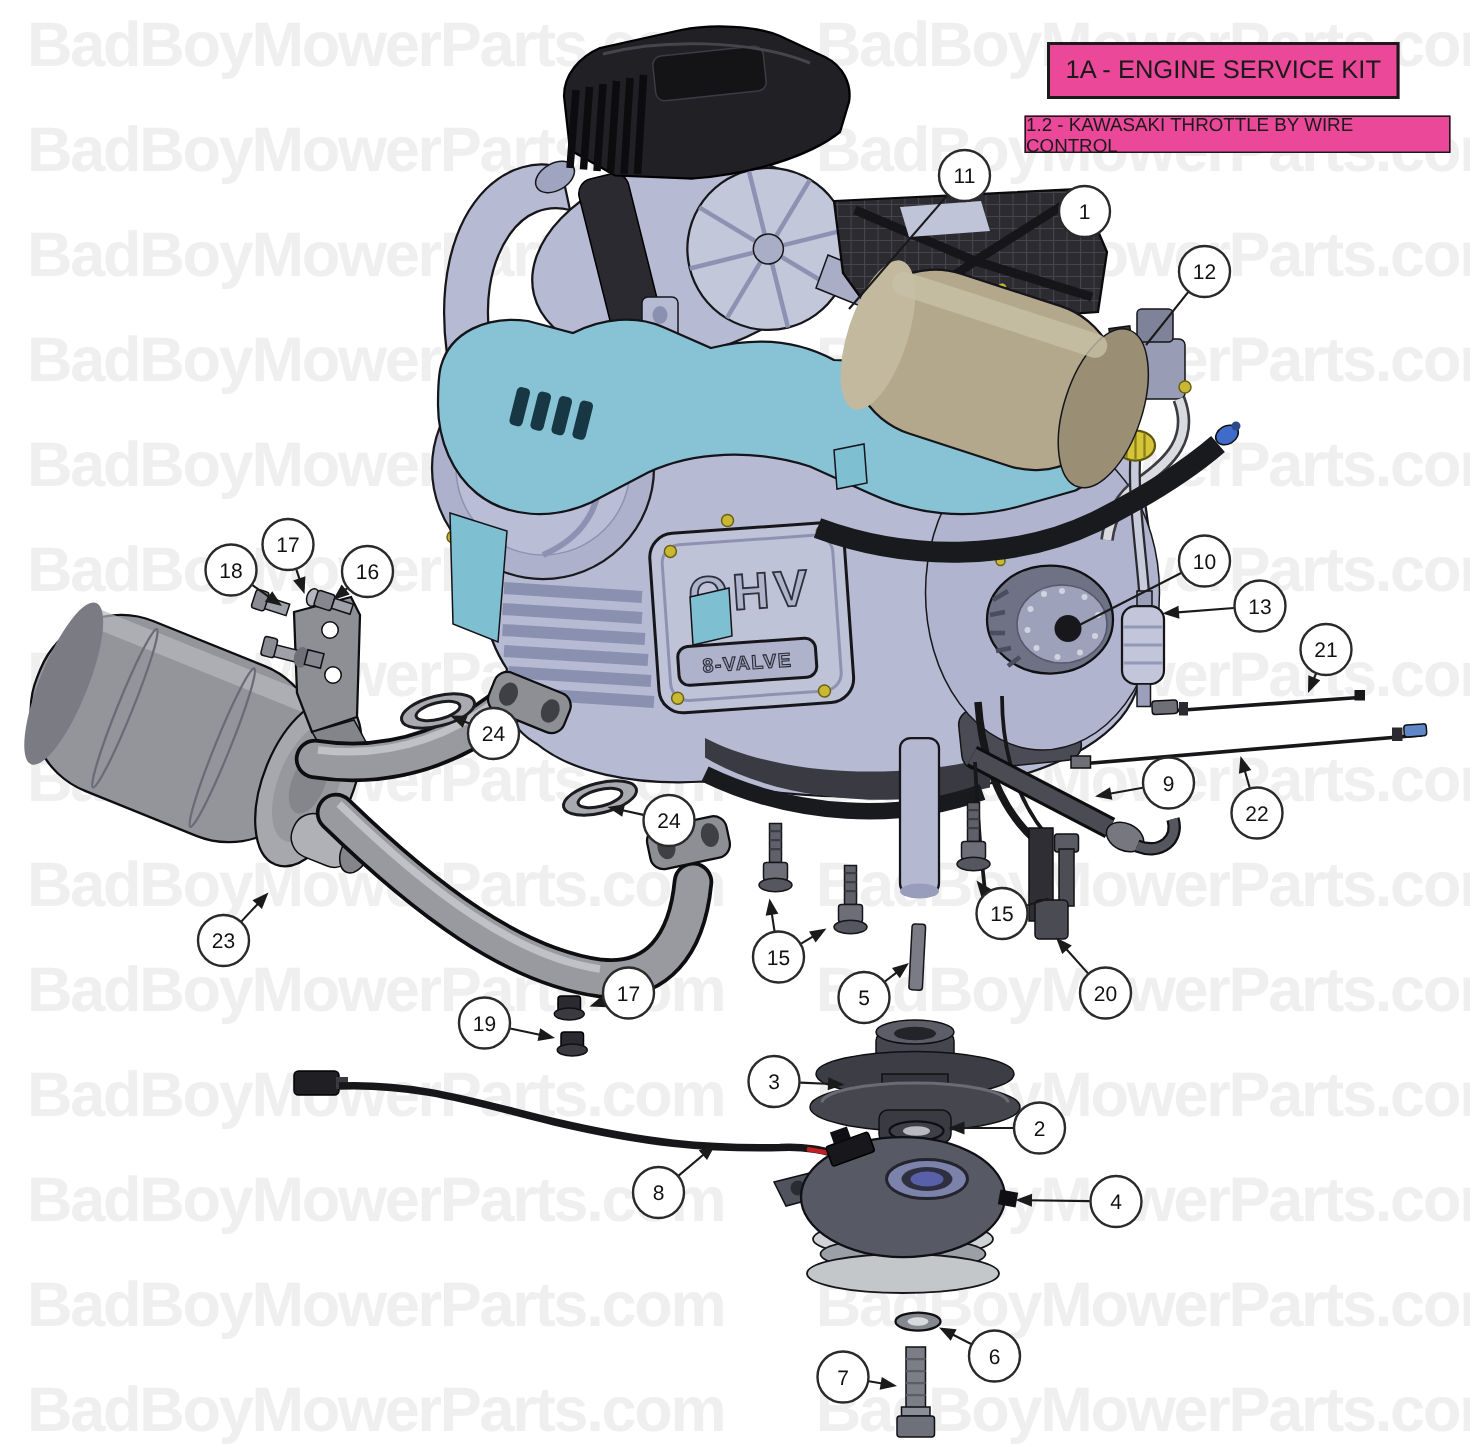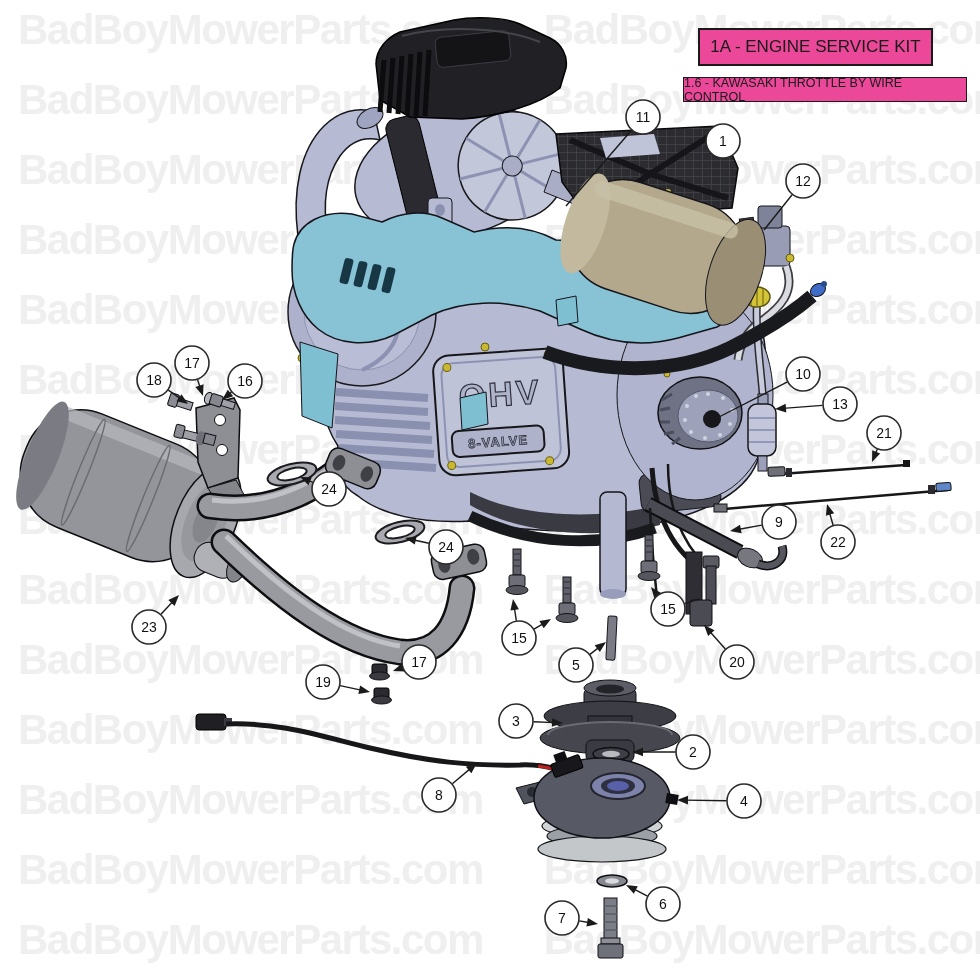--- a/index.html
+++ b/index.html
@@ -544,14 +544,14 @@
         <circle cx="562" cy="918" r="17" fill="#ffffff" stroke="#2a2a2a" stroke-width="1.6"></circle>
         <text x="562" y="923" text-anchor="middle" class="callout-text">7</text>
       </g>
     </g>
 </svg>
 
 <div class="title-box" id="kit-title">
   <span>1A - ENGINE SERVICE KIT</span>
 </div>
 <div class="title-box" id="sub-title">
-  <span>1.6 - KAWASAKI THROTTLE BY WIRE CONTROL</span>
+  <span>1.2 - KAWASAKI THROTTLE BY WIRE CONTROL</span>
 </div>
 
 </body></html>

